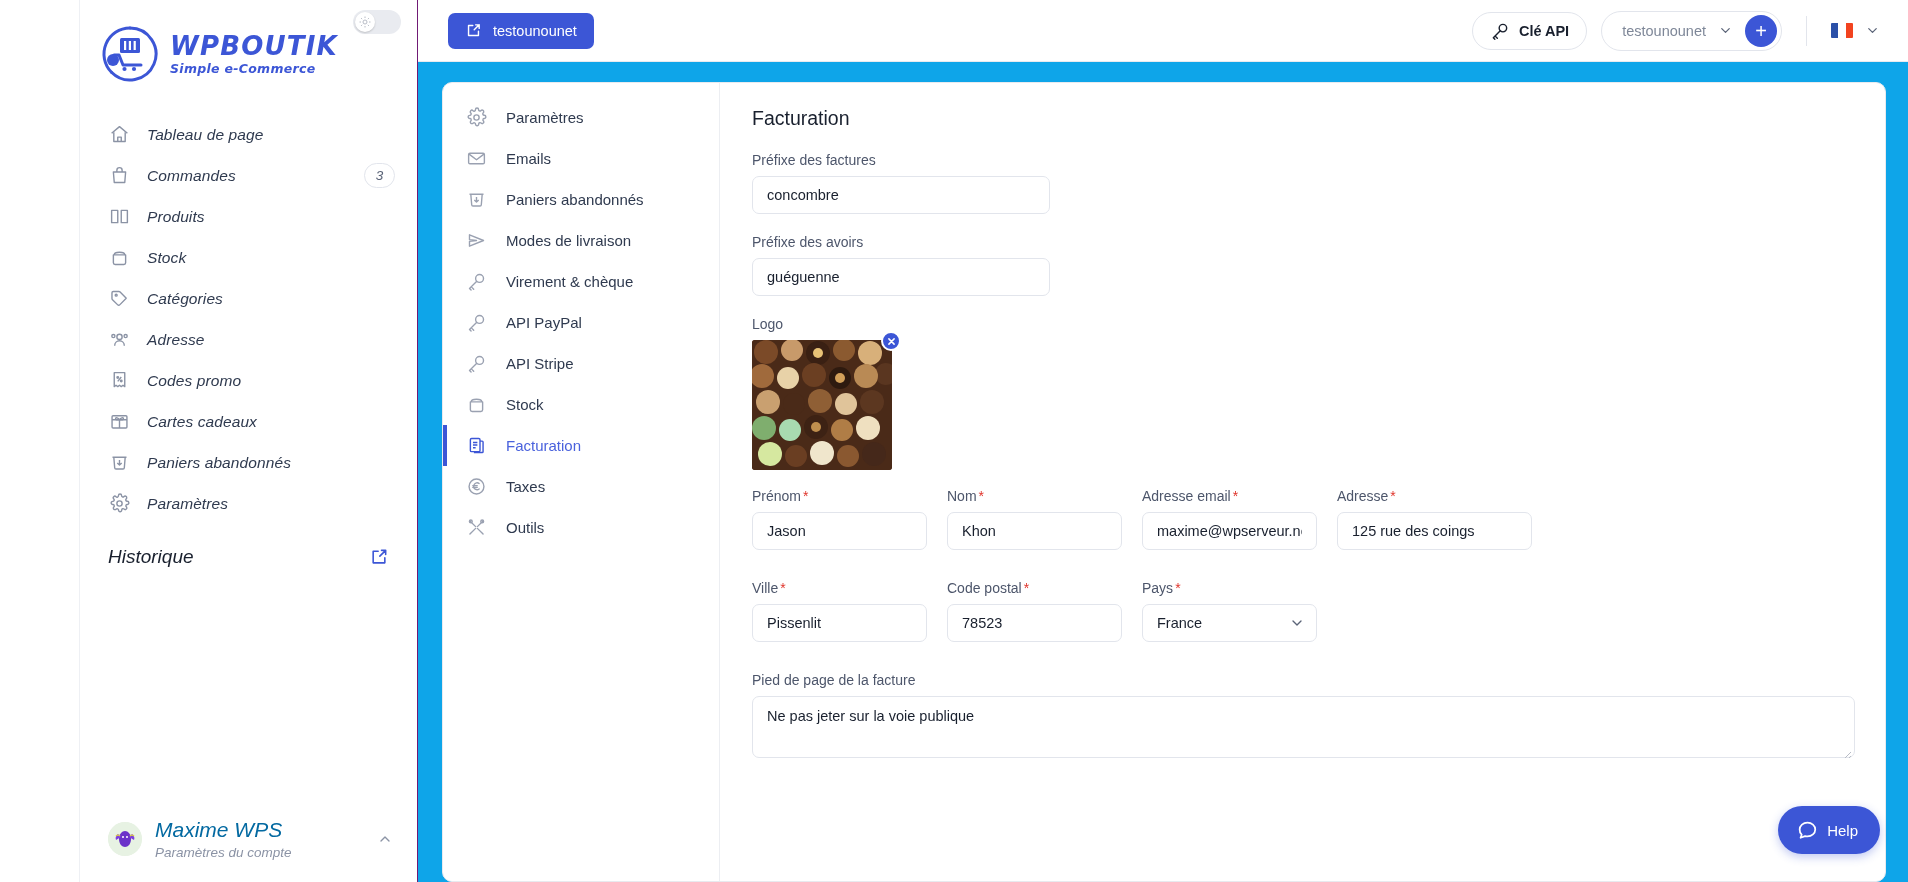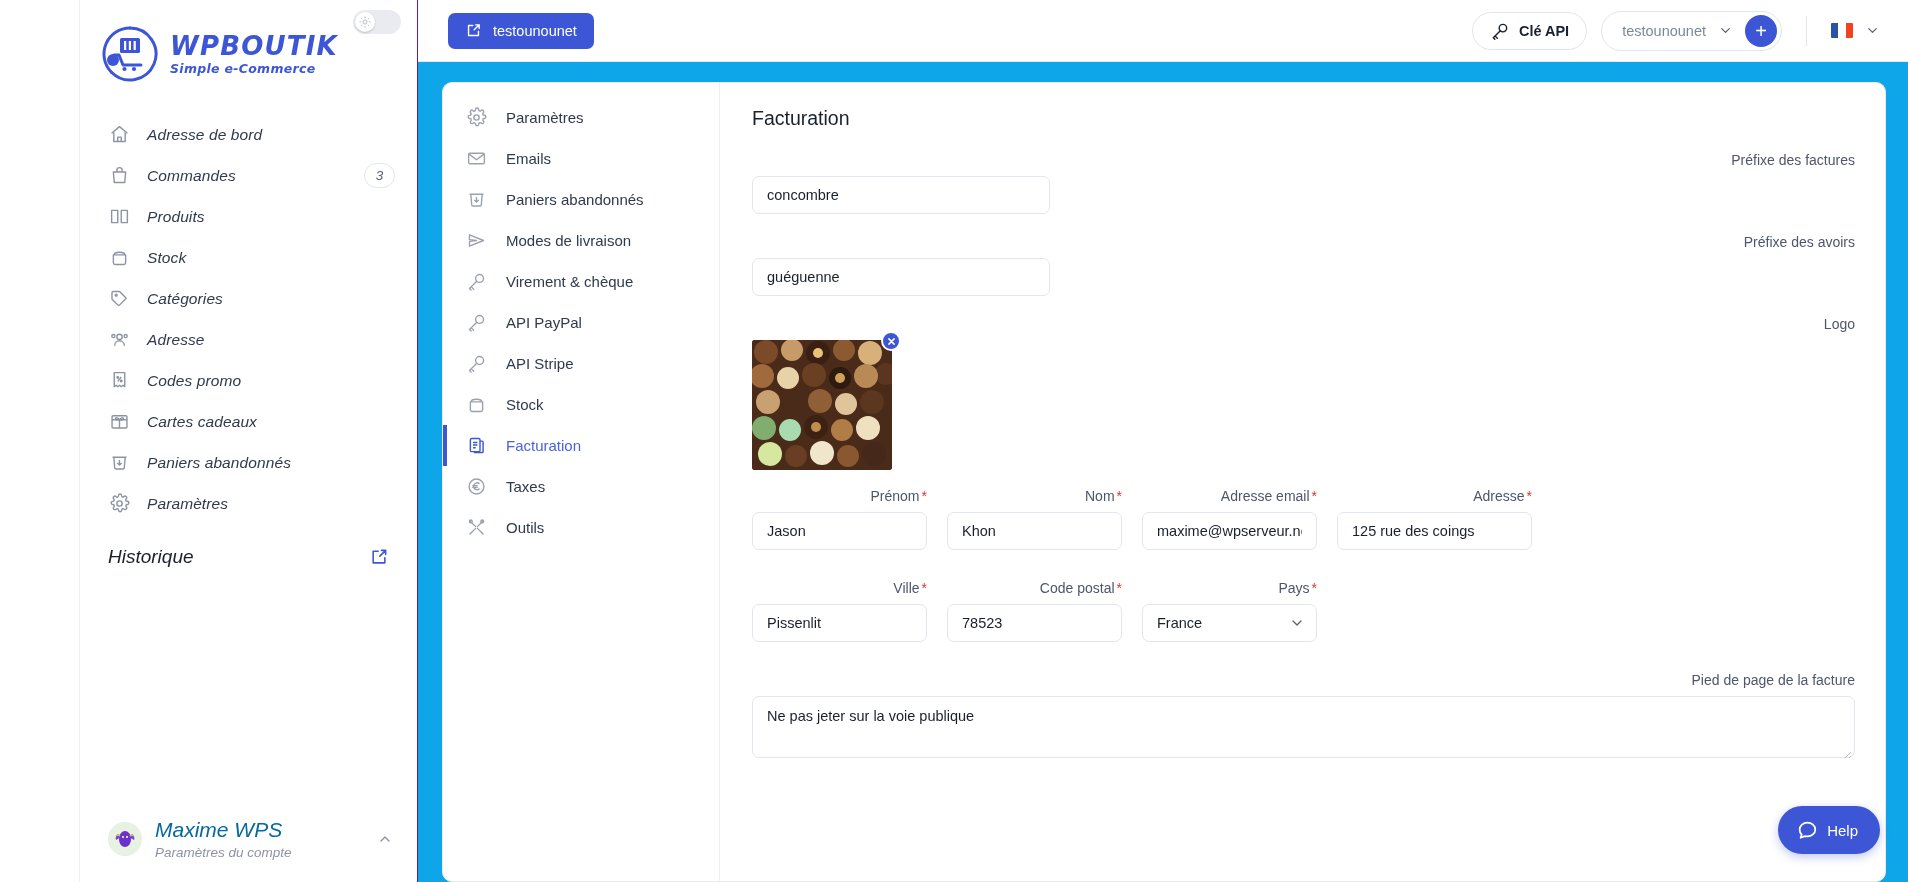--- a/index.html
+++ b/index.html
@@ -134,21 +134,21 @@
   .subnav-item.active::before {
     content:""; position:absolute; left:0; top:0; bottom:0; width:4px; background:#3c56d6;
   }
   .subnav-item.active .ico { color:#3c56d6; }
   .subnav-item.active .lbl { color:#4a62dd; }
 
   
   .form-area { flex:1 1 auto; padding:24px 30px 0 32px; overflow:hidden; }
   .form-title { font-size:19.5px; color:#19202e; font-weight:400; margin-bottom:22px; }
   .field { margin-bottom:20px; }
-  .field-label { display:block; font-size:14px; color:#4d566b; margin-bottom:8px;text-align:right; }
+  .field-label { display:block; font-size:14px; color:#4d566b; margin-bottom:8px; }
   .req { color:#e0342b; margin-left:2px; }
   .inp {
     width:100%; height:38px; border:1px solid #e2e5ec; border-radius:7px;
     background:#fff; padding:0 14px; font-size:14.5px; color:#19202e;
     font-family:"Liberation Sans", sans-serif; outline:none;
   }
   .inp-wide { width:298px; }
 
   .logo-field { margin-bottom:18px; }
   .logo-box { position:relative; width:140px; margin-top:4px; }
@@ -235,21 +235,21 @@
     <nav class="nav">
 
       <div class="nav-item">
         <span class="ico">
           <svg width="21" height="21" viewBox="0 0 24 24" fill="none" stroke="currentColor" stroke-width="1.6" stroke-linejoin="round">
               <path d="M3 10.5 12 3l9 7.5"></path>
               <path d="M5.5 9.5V20h13V9.5"></path>
               <path d="M10 20v-5h4v5"></path>
             </svg>
         </span>
-        <span class="lbl">Adresse de bord</span>
+        <span class="lbl">Tableau de page</span>
       </div>
 
       <div class="nav-item">
         <span class="ico">
           <svg width="21" height="21" viewBox="0 0 24 24" fill="none" stroke="currentColor" stroke-width="1.6" stroke-linejoin="round">
               <path d="M5 8h14l-1 12H6L5 8z"></path>
               <path d="M9 8V6a3 3 0 0 1 6 0v2"></path>
             </svg>
         </span>
         <span class="lbl">Commandes</span>

